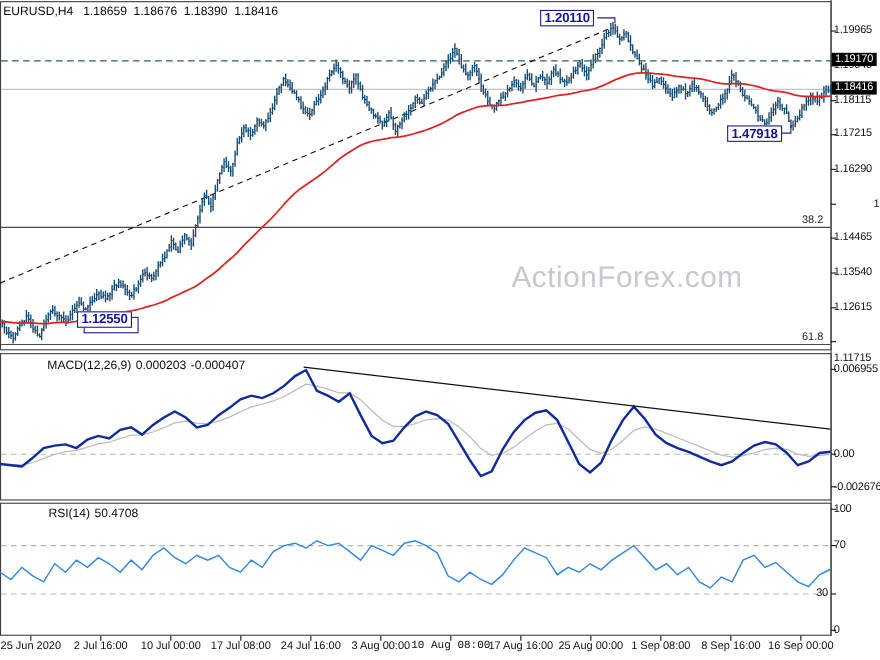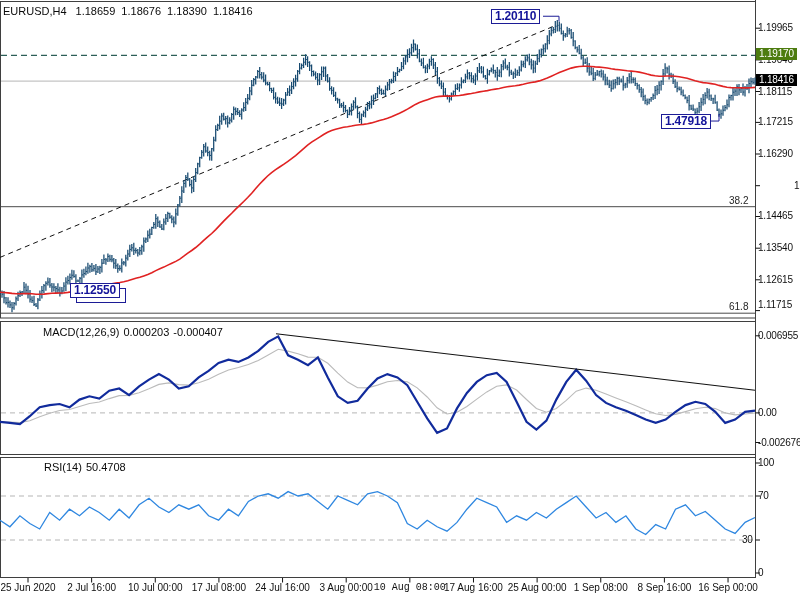--- a/index.html
+++ b/index.html
@@ -75,20 +75,21 @@
       <line x1="664.4" y1="578" x2="664.4" y2="582.5" stroke="#111"></line>
       <line x1="728.04" y1="578" x2="728.04" y2="582.5" stroke="#111"></line>
       <path d="M543 16.243243243242986H559V21.243243243242986" stroke="#1c1c96" fill="none"></path>
       <path d="M709 121.04504504504511H719V114.04504504504511" stroke="#1c1c96" fill="none"></path>
     </svg>
 
   <div class="hdr" style="left:3px;top:5px;">
     <span style="margin-right:9px;">EURUSD,H4</span><span>1.18659</span><span>1.18676</span><span>1.18390</span><span>1.18416</span>
   </div>
 
+  <div class="watermark" style="left:465px;top:237px;">ActionForex.com</div>
 
   <div class="hdr" style="left:3px;top:326px;padding-left:40px;">
     <span style="margin-right:4px;">MACD(12,26,9)</span><span style="margin-right:4px;">0.000203</span><span>-0.000407</span>
   </div>
 
   <div class="hdr" style="left:3px;top:461px;">
     <span style="margin-right:4px;padding-left:41px;">RSI(14)</span><span>50.4708</span>
   </div>
 
   <div class="anno" id="anno-0" style="left: 491px; top: 9.24324px;">1.20110</div>
@@ -105,22 +106,22 @@
     <div class="axis-label" style="left: 758px; top: 567px;">0</div>
     <div class="axis-label" style="left: 758px; top: 22.2072px;">1.19965</div>
     <div class="axis-label" style="left: 758px; top: 53.8739px;">1.19040</div>
     <div class="axis-label" style="left: 758px; top: 85.5405px;">1.18115</div>
     <div class="axis-label" style="left: 758px; top: 116.351px;">1.17215</div>
     <div class="axis-label" style="left: 758px; top: 148.018px;">1.16290</div>
     <div class="axis-label" style="left: 794px; top: 179.685px;">1.15365</div>
     <div class="axis-label" style="left: 758px; top: 210.495px;">1.14465</div>
     <div class="axis-label" style="left: 758px; top: 242.162px;">1.13540</div>
     <div class="axis-label" style="left: 758px; top: 273.829px;">1.12615</div>
-    <div class="axis-label" style="left: 758px; top: 299px;">1.11715</div>
-    <div class="hl-label" style="left: 756px; top: 48.4234px; background: #4d7c0f;">1.19170</div>
+    <div class="axis-label" style="left: 758px; top: 320px;">1.11715</div>
+    <div class="hl-label" style="left: 756px; top: 48.4234px; background: #000000;">1.19170</div>
     <div class="hl-label" style="left: 756px; top: 74.236px; background: rgb(0, 0, 0);">1.18416</div>
     <div class="time-label" style="left: -12px; top: 582px;">25 Jun 2020</div>
     <div class="time-label" style="left: 51.64px; top: 582px;">2 Jul 16:00</div>
     <div class="time-label" style="left: 115.28px; top: 582px;">10 Jul 00:00</div>
     <div class="time-label" style="left: 178.92px; top: 582px;">17 Jul 08:00</div>
     <div class="time-label" style="left: 242.56px; top: 582px;">24 Jul 16:00</div>
     <div class="time-label" style="left: 306.2px; top: 582px;">3 Aug 00:00</div>
     <div class="time-label" style="left: 369.84px; top: 582px; font-family: Liberation Mono, monospace;">10 Aug 08:00</div>
     <div class="time-label" style="left: 433.48px; top: 582px;">17 Aug 16:00</div>
     <div class="time-label" style="left: 497.12px; top: 582px;">25 Aug 00:00</div>

